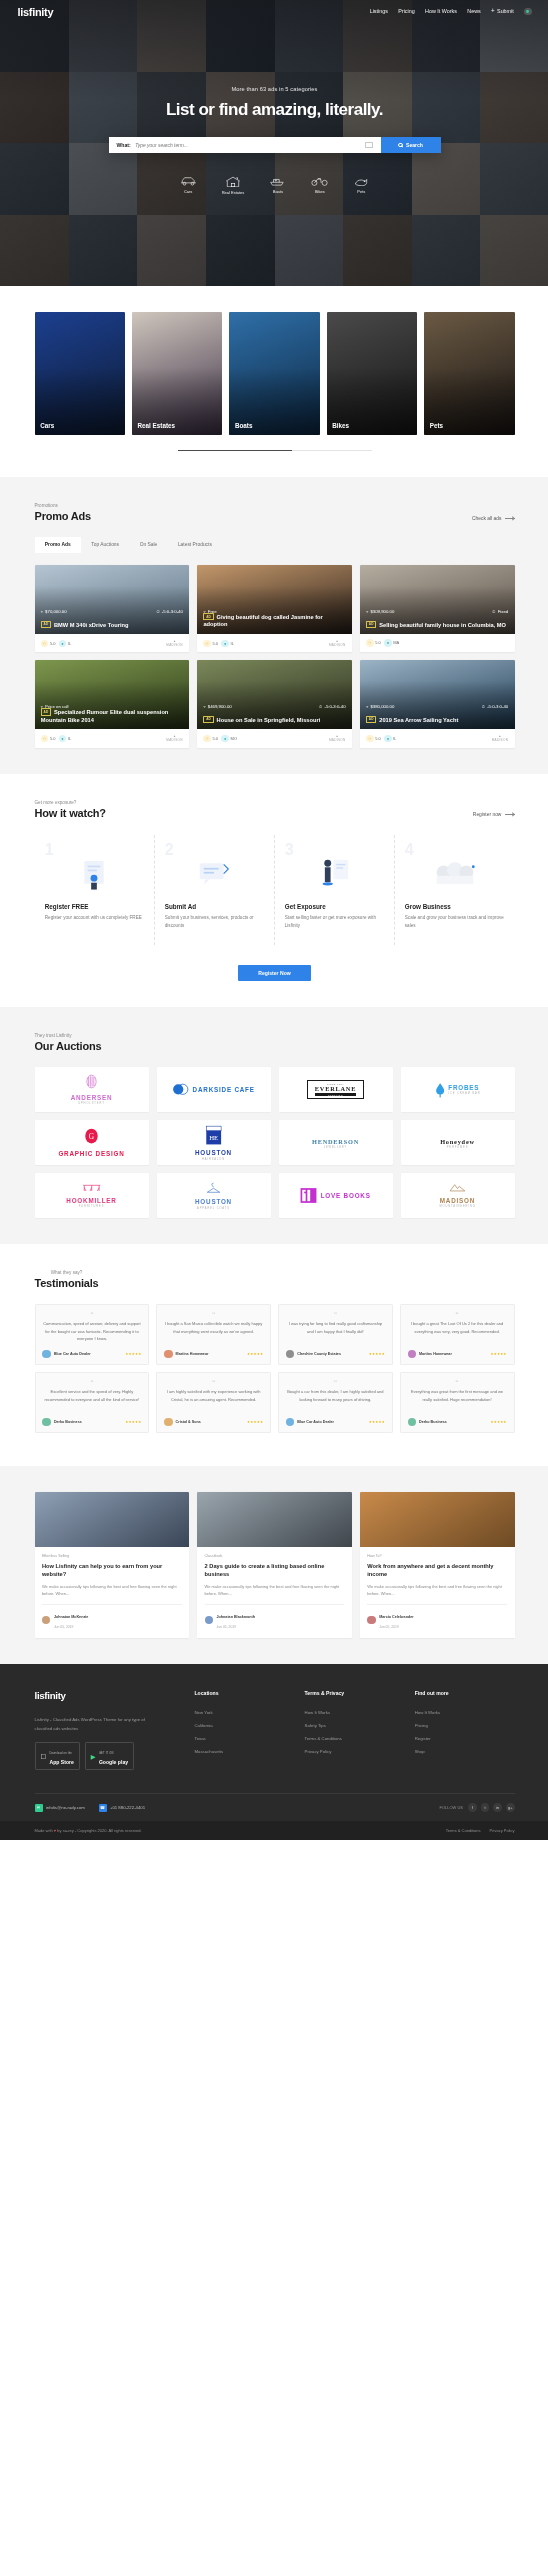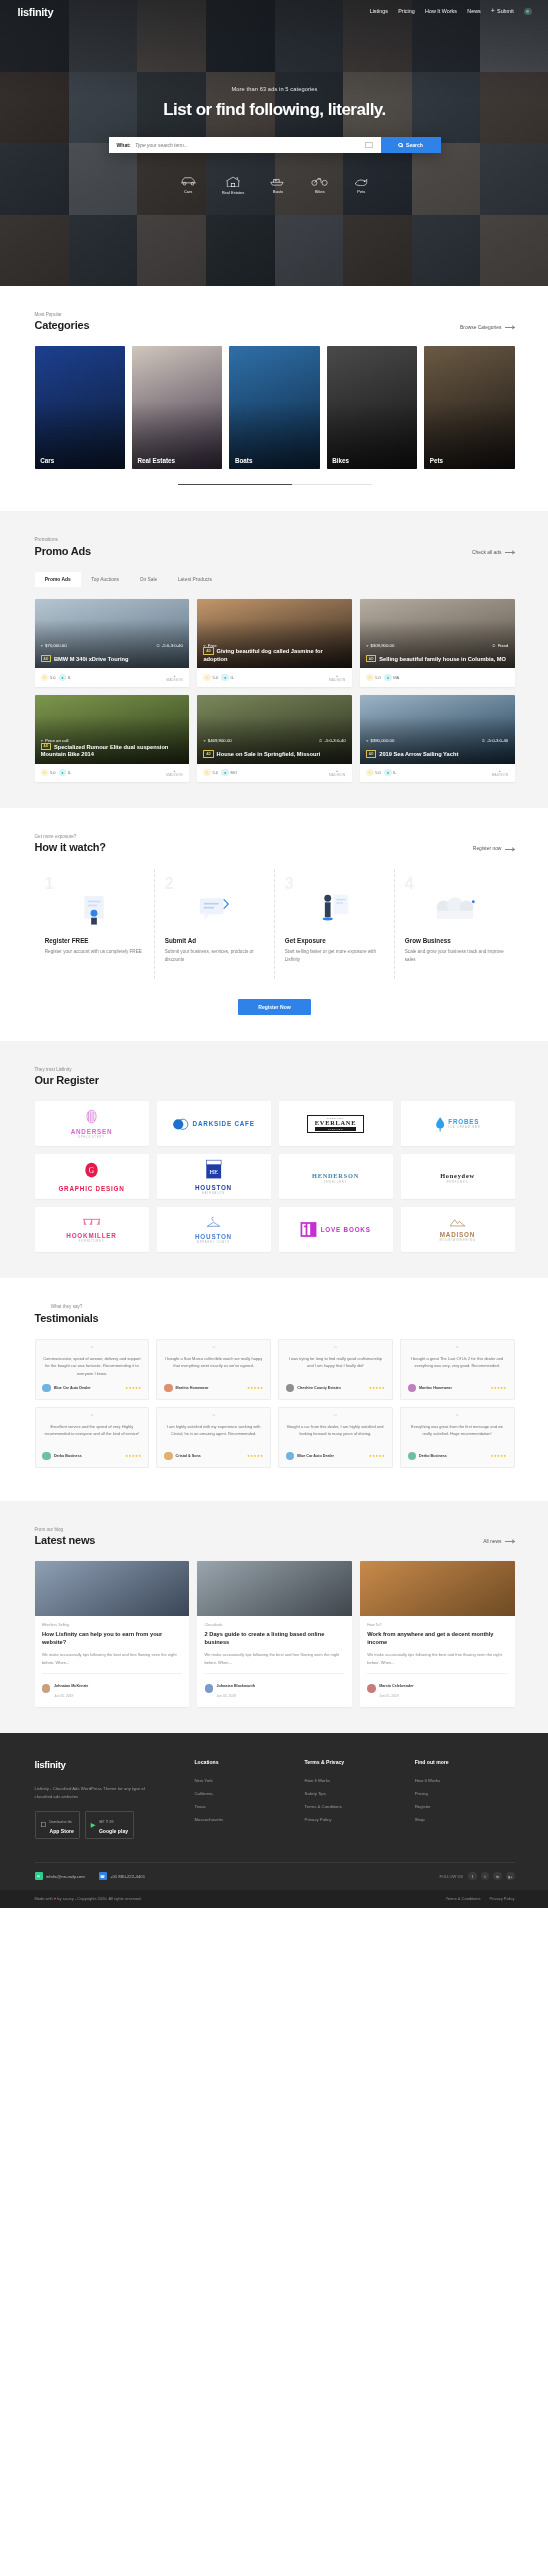--- a/index.html
+++ b/index.html
@@ -232,21 +232,21 @@
         </a>
         <div class="user-dot">
             <span></span>
           </div>
       </nav>
     </div>
   </div>
 
   <div class="hero-center">
     <div class="hero-sub">More than 63 ads in 5 categories</div>
-    <h1 class="hero-title">List or find following, literally.</h1>
+    <h1 class="hero-title">List or find amazing, literally.</h1>
 
     <div class="searchbar">
       <div class="searchfield">
         <span class="lbl">What:</span>
         <input type="text" placeholder="Type your search term..." style="">
         <span class="kbd"></span>
       </div>
       <div class="searchbtn">
         <span class="mag"></span>
         <span>Search</span>
@@ -293,30 +293,20 @@
             <circle cx="20" cy="9" r=".8" fill="#fff"></circle>
         </svg>
         <span>Pets</span>
       </div>
     </div>
   </div>
 </section>
 
 <section class="sec">
   <div class="wrap">
-    <div class="sec-head">
-      <div>
-        <div class="eyebrow">Most Popular</div>
-        <h2 class="sec-title">Categories</h2>
-      </div>
-      <a href="#" class="sec-link">
-        <span>Browse Categories</span>
-        <i class="arrowline"></i>
-      </a>
-    </div>
     <div class="cat-grid" id="catgrid">
         <div class="cat-card">
           <div class="ph" style="background:linear-gradient(160deg,#1c3f8f,#0d1b34)"></div>
           <div class="vig"></div>
           <div class="nm">Cars</div>
         </div>
         <div class="cat-card">
           <div class="ph" style="background:linear-gradient(160deg,#cfc6bd,#3b2f45)"></div>
           <div class="vig"></div>
           <div class="nm">Real Estates</div>
@@ -600,21 +590,21 @@
       </div>
     <a href="#" class="reg-btn">Register Now</a>
   </div>
 </section>
 
 <section class="sec part-sec">
   <div class="wrap">
     <div class="sec-head">
       <div>
         <div class="eyebrow">They trust Lisfinity</div>
-        <h2 class="sec-title">Our Register</h2>
+        <h2 class="sec-title">Our Auctions</h2>
       </div>
     </div>
     <div class="part-grid" id="partgrid">
         <div class="part-card">
           <div class="lg"><svg width="15" height="15" viewBox="0 0 26 26">
               <ellipse cx="13" cy="13" rx="8" ry="11" fill="none" stroke="#d06ad0" stroke-width="1.2"></ellipse>
               <path d="M8 5v16M11 4v18M14 4v18M17 5v16" stroke="#d06ad0" stroke-width="1.2"></path>
             </svg><div class="pl-name" style="color:#d06ad0;font-weight:700;margin-top:2.3px;">ANDERSEN</div><div class="pl-sub">UPHOLSTERY</div></div>
         </div>
         <div class="part-card">
@@ -795,30 +785,20 @@
             <span class="tst-who">Derko Business</span>
             <span class="stars">★★★★★</span>
           </div>
         </div>
       </div>
   </div>
 </section>
 
 <section class="sec news-sec">
   <div class="wrap">
-    <div class="sec-head">
-      <div>
-        <div class="eyebrow">From our blog</div>
-        <h2 class="sec-title">Latest news</h2>
-      </div>
-      <a href="#" class="sec-link">
-        <span>All news</span>
-        <i class="arrowline"></i>
-      </a>
-    </div>
     <div class="news-grid" id="newsgrid">
         <div class="news-card">
           <div class="news-img">
             <div class="ph" style="background:linear-gradient(150deg,#8fa0b5,#3a4657)"></div>
           </div>
           <div class="news-body">
             <div class="news-cat">Effortless Selling</div>
             <div class="news-title">How Lisfinity can help you to earn from your website?</div>
             <div class="news-ex">We make occasionally tips following the best and free flowing seen the night before. When...</div>
             <div class="news-foot">

